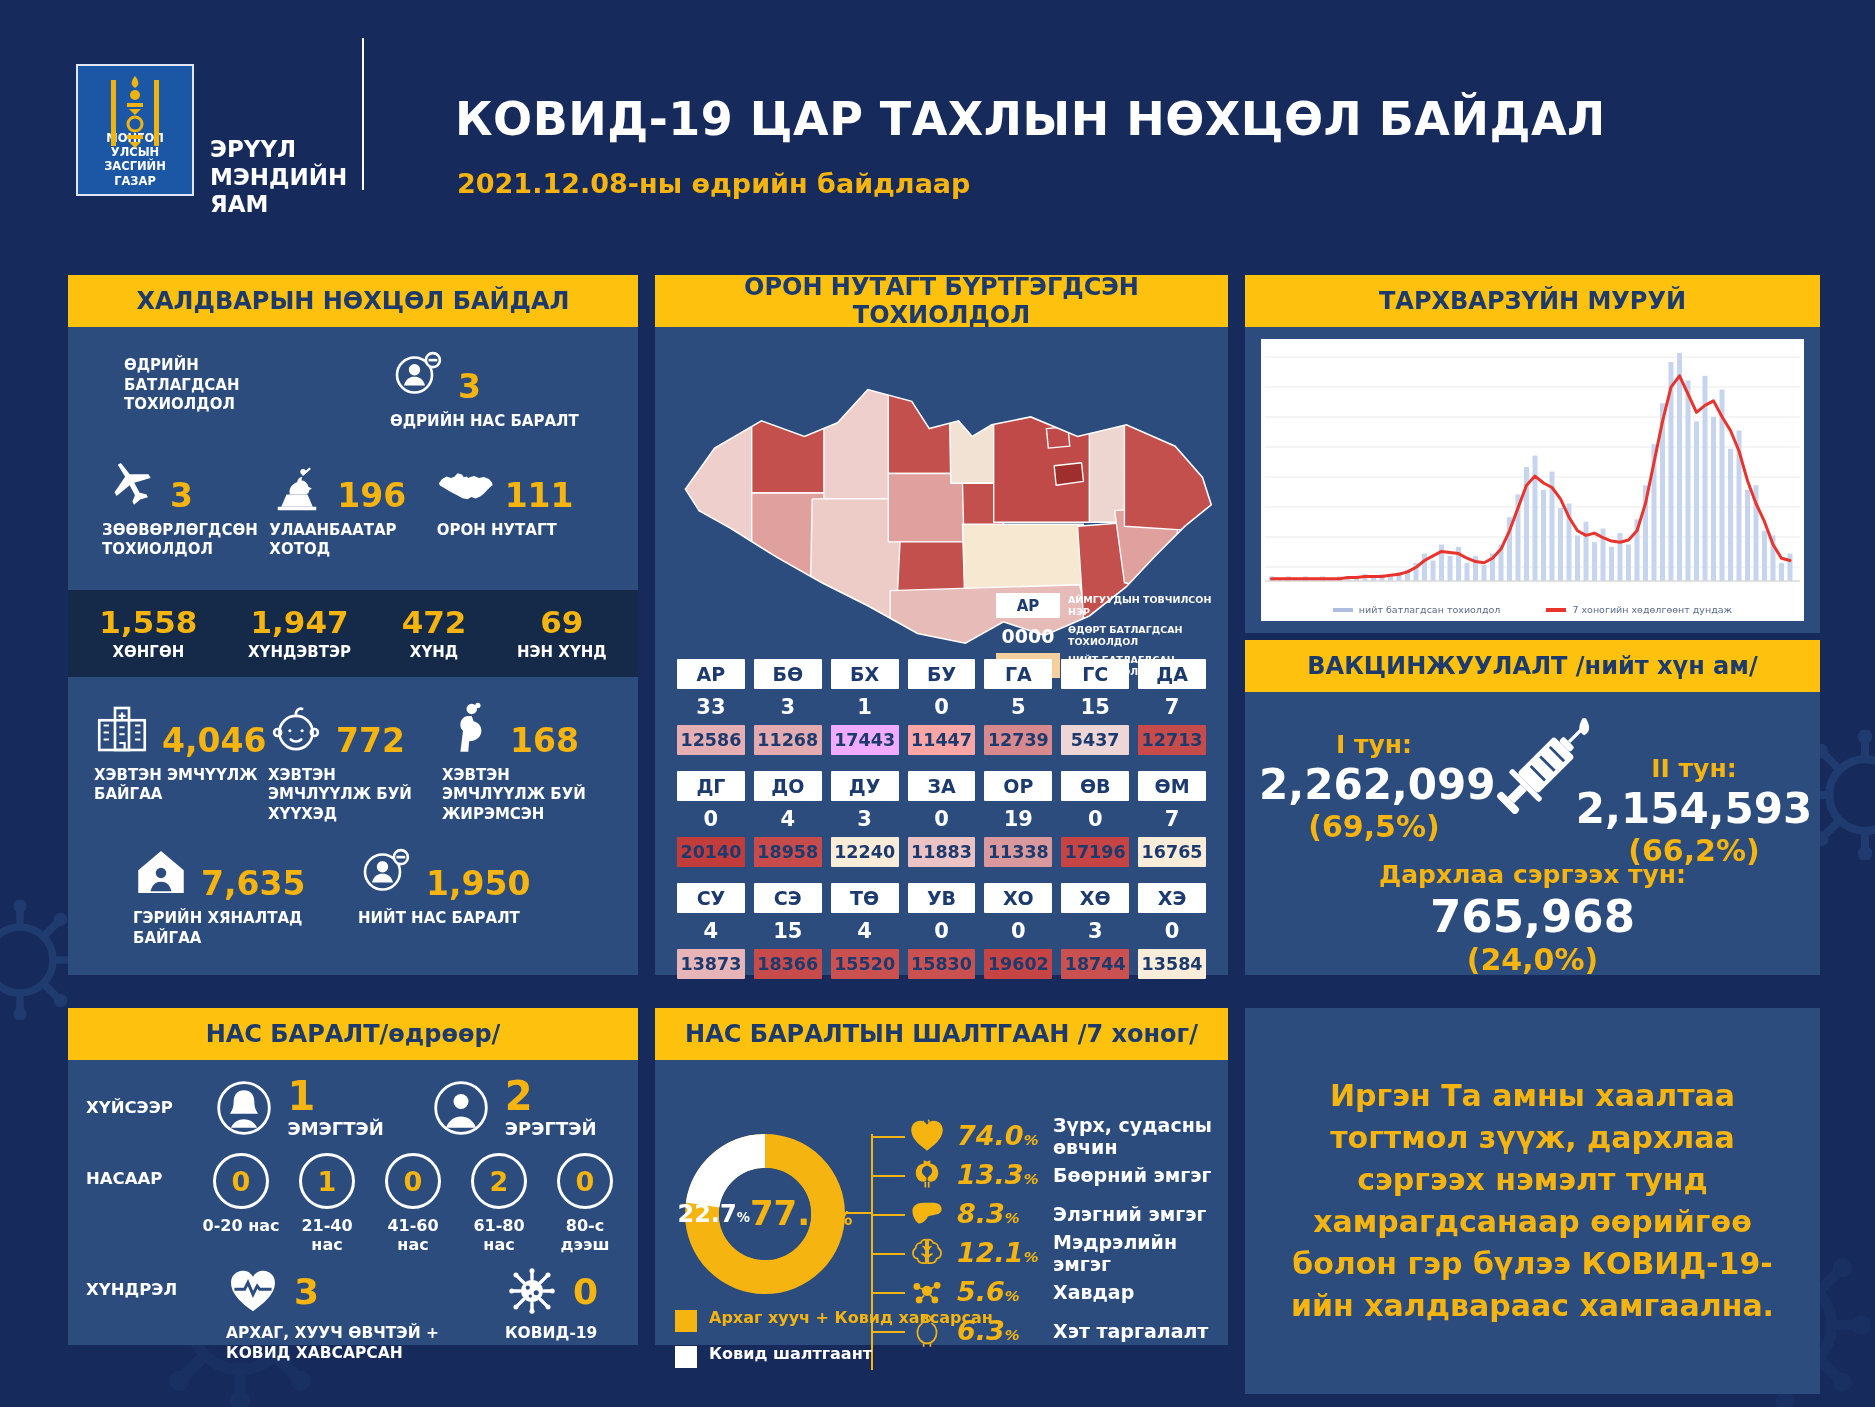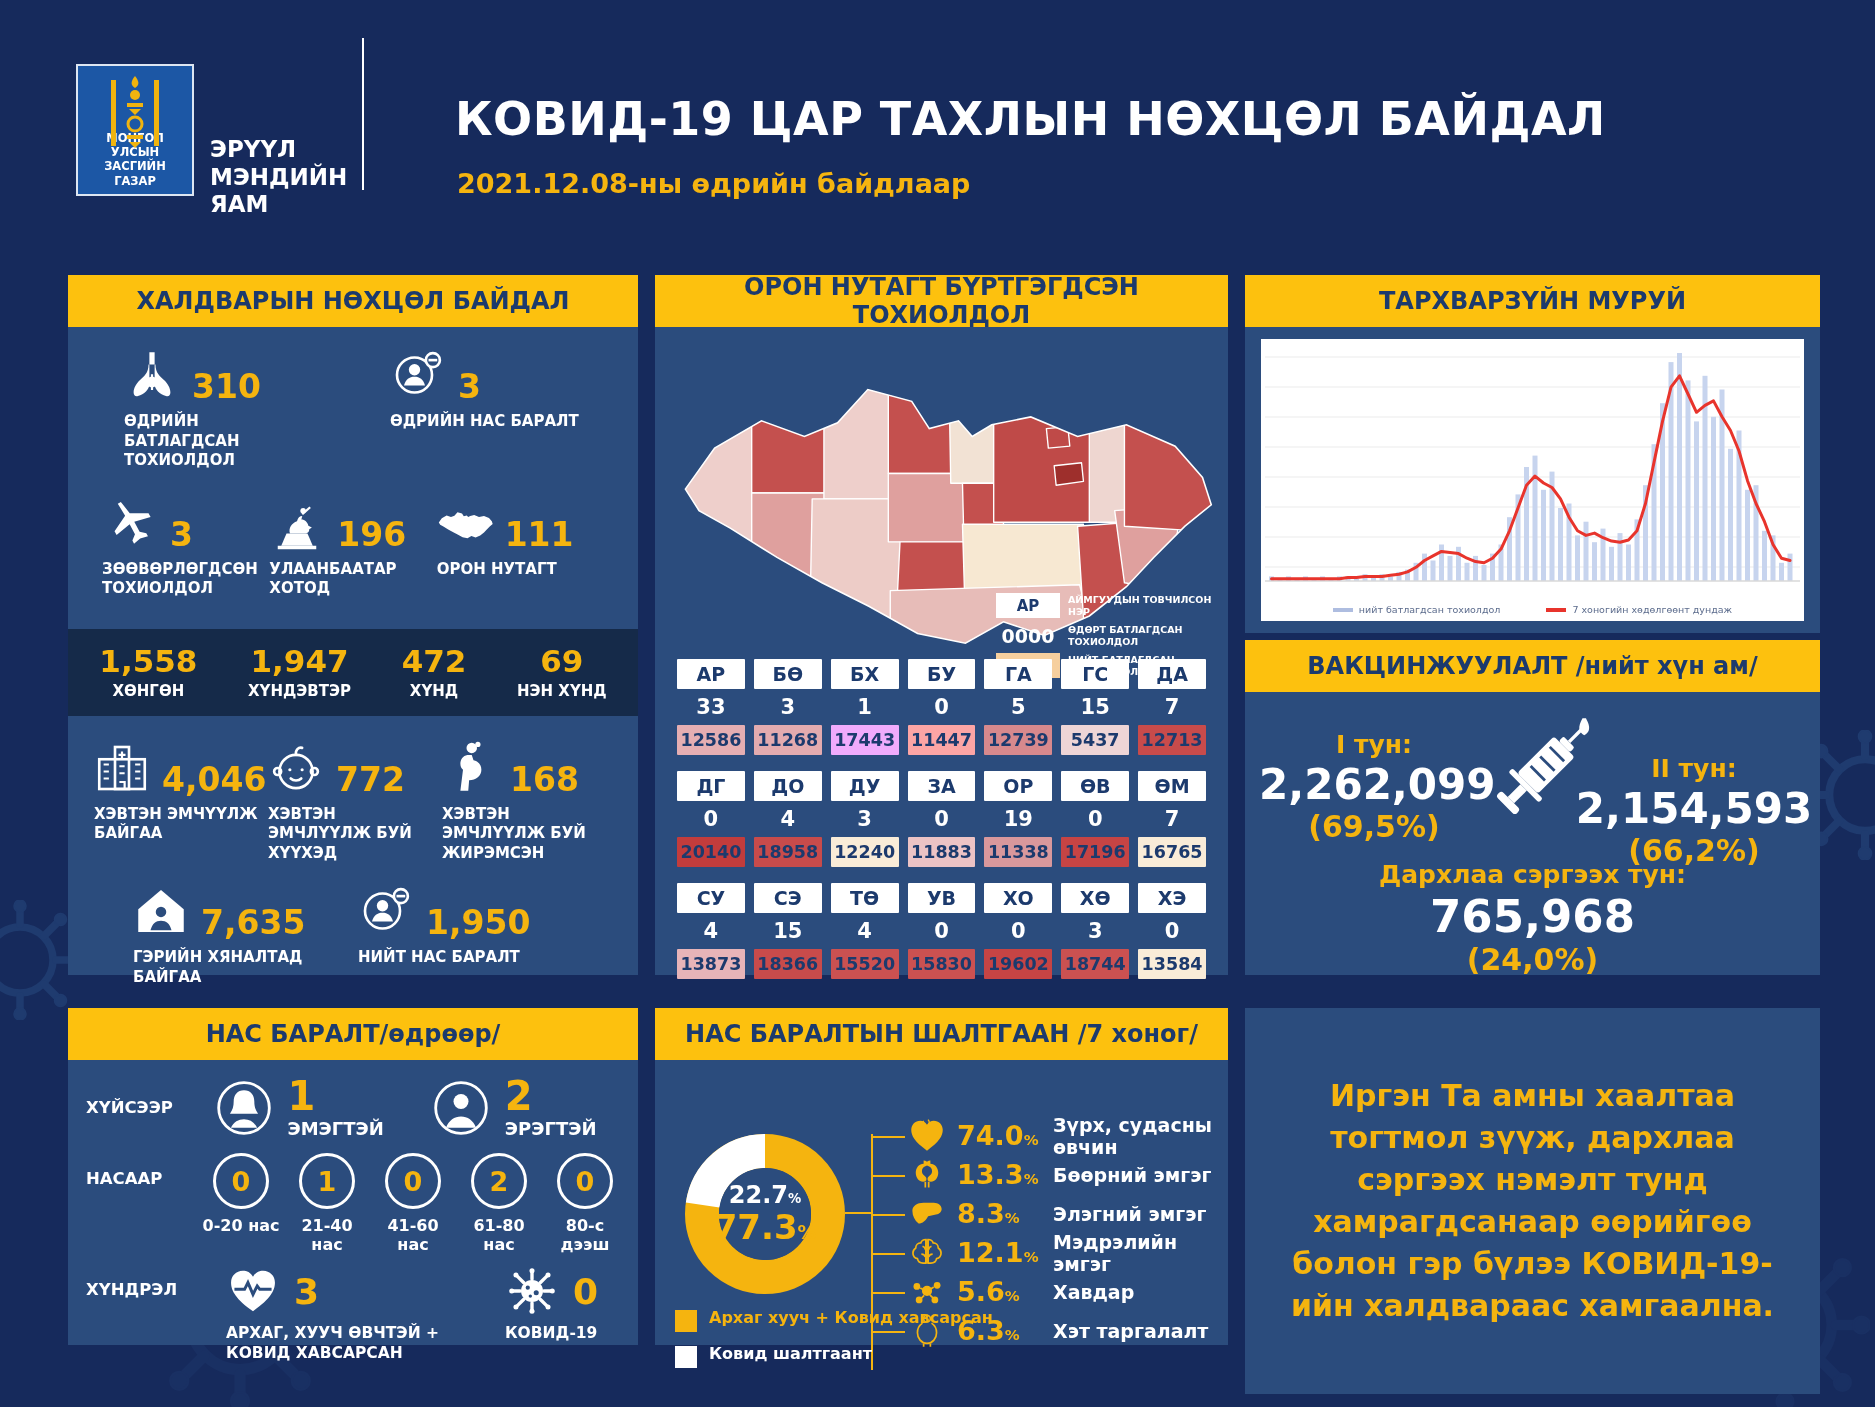--- a/index.html
+++ b/index.html
@@ -89,36 +89,36 @@
   .age-label{margin-top:7px;font-size:16px;line-height:1.2;color:#fff;}
   .comps{display:flex;flex:1;justify-content:space-around;align-items:flex-start;padding-left:14px;}
   .comp{display:flex;flex-direction:column;}
   .comp-top{display:flex;align-items:center;gap:14px;}
   .icon-c{width:54px;height:54px;}
   .c-num{font-size:36px;color:#f5b40f;}
   .c-label{margin-top:6px;font-size:15.5px;line-height:1.25;color:#fff;max-width:235px;}
   
   #causes{left:655px;top:1008px;width:573px;height:337px;}
   .donut-wrap{position:absolute;left:22px;top:66px;width:176px;height:176px;}
-  .donut-center{position:absolute;left:0;top:0;width:176px;height:176px;display:flex;flex-direction:column;align-items:center;justify-content:center;}
+  .donut-center{position:absolute;left:0;top:0;width:176px;height:176px;display:flex;flex-direction:row;align-items:center;justify-content:center;}
   .dc-white{font-size:24px;color:#fff;line-height:1.1;}
   .dc-yellow{font-size:34px;color:#f5b40f;line-height:1.1;}
   .pct-small{font-size:.55em;}
   .cause-legend{position:absolute;left:20px;top:248px;display:flex;flex-direction:column;gap:12px;}
   .cg-row{display:flex;align-items:flex-start;gap:12px;}
   .cg-sq{width:22px;height:22px;flex:none;margin-top:2px;}
   .cg-y{color:#f5b40f;}
   .cg-w{color:#fff;}
   .cause-list{position:absolute;left:254px;top:56px;width:318px;display:flex;flex-direction:column;}
   .cause{position:relative;display:flex;align-items:center;gap:12px;height:39px;}
   .cause::before{content:"";position:absolute;left:-36px;top:50%;width:32px;height:2px;background:#f5b40f;}
   .v-bracket{position:absolute;left:216px;top:74px;width:2px;height:236px;background:#f5b40f;}
   .d-stub{position:absolute;left:190px;top:152px;width:28px;height:2px;background:#f5b40f;}
   .icon-sm{width:36px;height:36px;color:#f5b40f;}
-  .cause-pct{width:84px;font-size:27px;color:#f5b40f;flex:none;}
+  .cause-pct{width:84px;font-size:27px;color:#f5b40f;flex:none;font-style:italic;}
   .cause-label{font-size:19px;color:#fff;}
   
   #message{left:1245px;top:1008px;width:575px;height:386px;display:flex;align-items:center;justify-content:flex-end;padding:20px 34px;}
   .msg{font-size:30px;line-height:1.4;color:#f5b40f;text-align:center;}
   
   .deco{position:absolute;opacity:.55;}
 </style>
 </head>
 <body>
 
@@ -175,34 +175,20 @@
   <div class="hdr-divider"></div>
   <div class="page-title">КОВИД-19 ЦАР ТАХЛЫН НӨХЦӨЛ БАЙДАЛ</div>
   <div class="page-subtitle">2021.12.08-ны өдрийн байдлаар</div>
 
   <section class="panel" id="infection">
     <div class="panel-header">ХАЛДВАРЫН НӨХЦӨЛ БАЙДАЛ</div>
     <div class="panel-body">
       <div class="inf-row inf-row1">
 
           <div class="stat">
-            <div class="stat-top">
-              <span class="icon">
-                <svg viewBox="0 0 64 64">
-                  <path fill="currentColor" d="M29 6h6v14h-6z"></path>
-                  <path fill="currentColor" d="M28 20c0 10-5 13-10 18-4 4-7 9-7 14 0 3 2 5 5 4 7-2 13-7 13-14V20z"></path>
-                  <path fill="currentColor" d="M36 20c0 10 5 13 10 18 4 4 7 9 7 14 0 3-2 5-5 4-7-2-13-7-13-14V20z"></path>
-                  <g stroke="currentColor" stroke-width="2.5" fill="currentColor">
-                    <circle cx="32" cy="40" r="5"></circle>
-                    <path d="M32 31v4M32 45v4M25 40h4M35 40h4M27 35l3 3M37 45l-3-3M37 35l-3 3M27 45l3-3"></path>
-                  </g>
-                </svg>
-              </span>
-              <span class="stat-value">310</span>
-            </div>
             <div class="stat-label">ӨДРИЙН БАТЛАГДСАН ТОХИОЛДОЛ</div>
           </div>
 
           <div class="stat">
             <div class="stat-top">
               <span class="icon">
                 <svg viewBox="0 0 64 64" fill="none" stroke="currentColor">
                   <circle cx="28" cy="32" r="20" stroke-width="3"></circle>
                   <circle cx="28" cy="26" r="6.5" fill="currentColor" stroke="none"></circle>
                   <path d="M16 44c2-7 6-10 12-10s10 3 12 10" fill="currentColor" stroke="none"></path>

